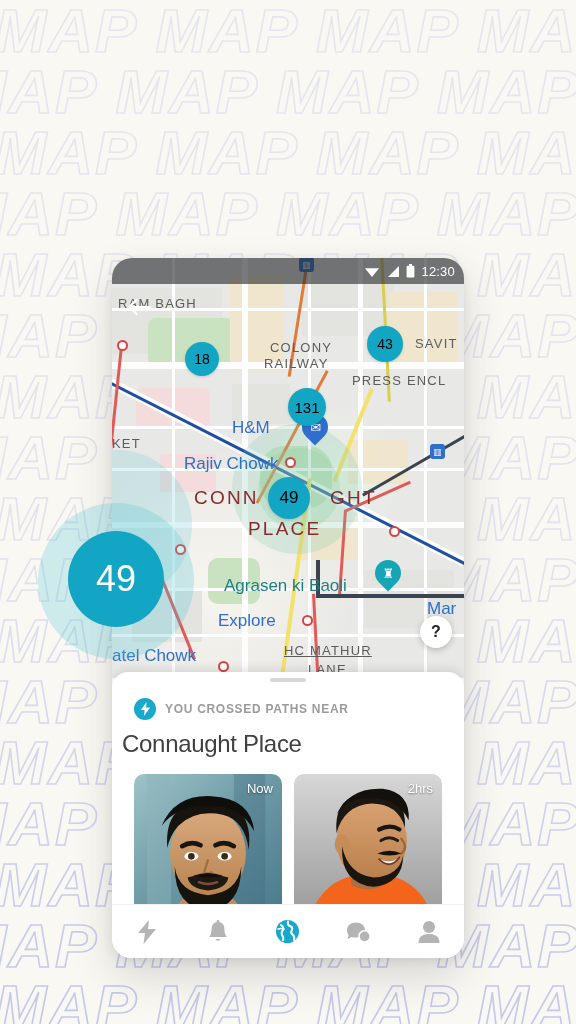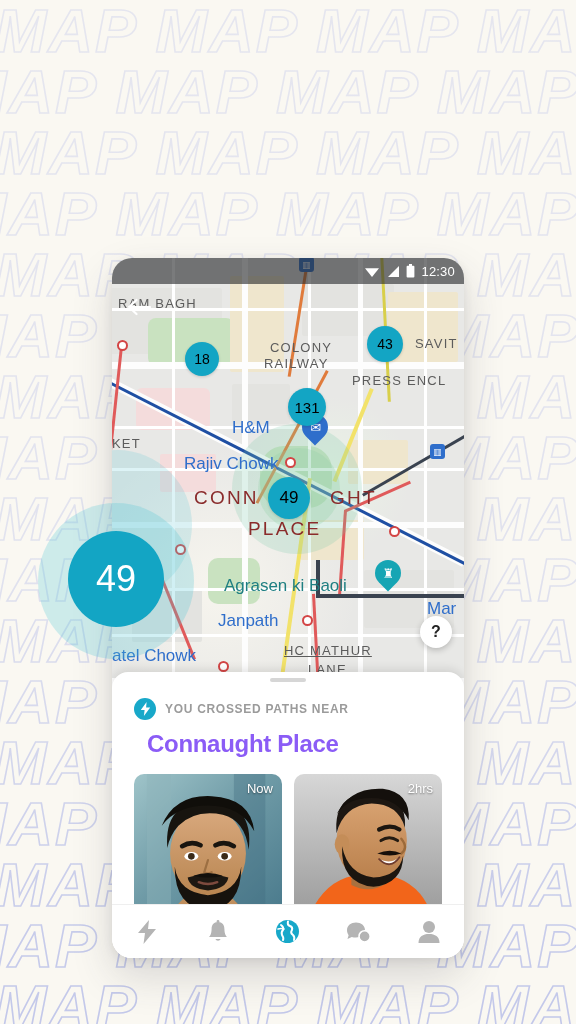--- a/index.html
+++ b/index.html
@@ -264,24 +264,24 @@
     display: flex; align-items: center; justify-content: center;
     flex: none;
   }
   .eyebrow-text {
     font-size: 12px;
     font-weight: 700;
     letter-spacing: 0.7px;
     color: #9b9b9b;
   }
   .sheet-title {
-    padding: 10px 35px 0;
+    padding: 10px 10px 0;
     font-size: 24px;
-    font-weight: 700;
-    color: #8b5cf6;
+    font-weight: 400;
+    color: #404040;
     letter-spacing: -0.3px;
   }
   .cards {
     display: flex;
     gap: 12px;
     padding: 16px 22px 0;
   }
   .pcard {
     position: relative;
     flex: 1;
@@ -424,21 +424,21 @@
           <div class="map-label" style="left: 303px; top: 78px;">SAVIT</div>
           <div class="map-label" style="left: 240px; top: 115px;">PRESS ENCL</div>
           <div class="map-label" style="left: 0px; top: 178px;">KET</div>
           <div class="map-label blue" style="left: 120px; top: 160px;">H&amp;M</div>
           <div class="map-label blue" style="left: 72px; top: 196px;">Rajiv Chowk</div>
           <div class="map-label place" style="left: 82px; top: 229px;">CONN</div>
           <div class="map-label place" style="left: 218px; top: 229px;">GHT</div>
           <div class="map-label place" style="left: 136px; top: 260px;">PLACE</div>
           <div class="map-label teal" style="left: 112px; top: 318px;">Agrasen ki Baoli</div>
           <div class="map-label blue" style="left: 315px; top: 341px;">Mar</div>
-          <div class="map-label blue" style="left: 106px; top: 353px;">Janpath</div>
+          <div class="map-label blue" style="left: 106px; top: 353px;">Explore</div>
           <div class="map-label blue" style="left: 0px; top: 388px;">atel Chowk</div>
           <div class="map-label" style="left: 172px; top: 385px; text-decoration: underline;">HC MATHUR</div>
           <div class="map-label" style="left: 196px; top: 404px;">LANE</div>
         </div>
 
       <div class="pin" style="left:190px; top:156px;">
           <span>✉</span>
         </div>
       <div class="pin teal" style="left:263px; top:302px;">
           <span>♜</span>

